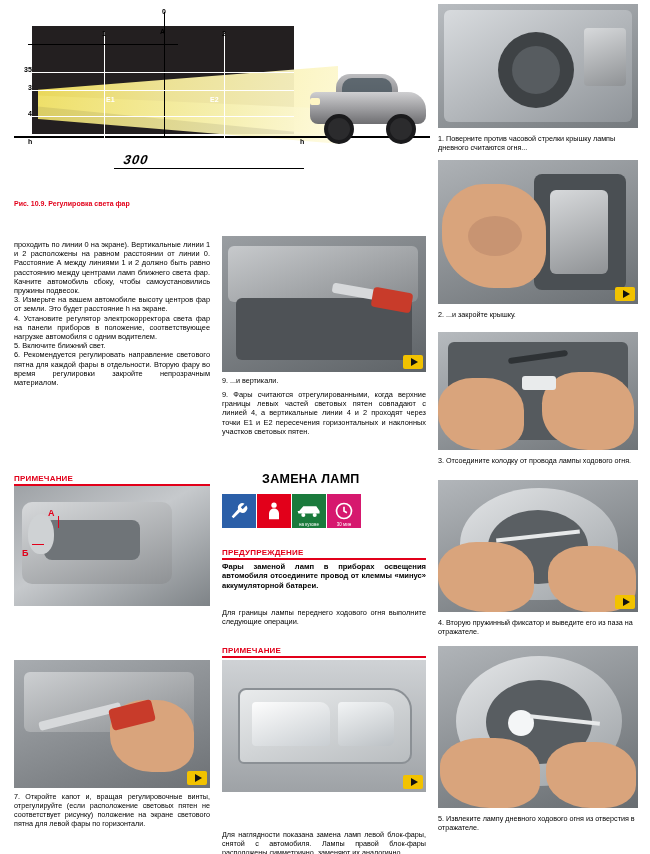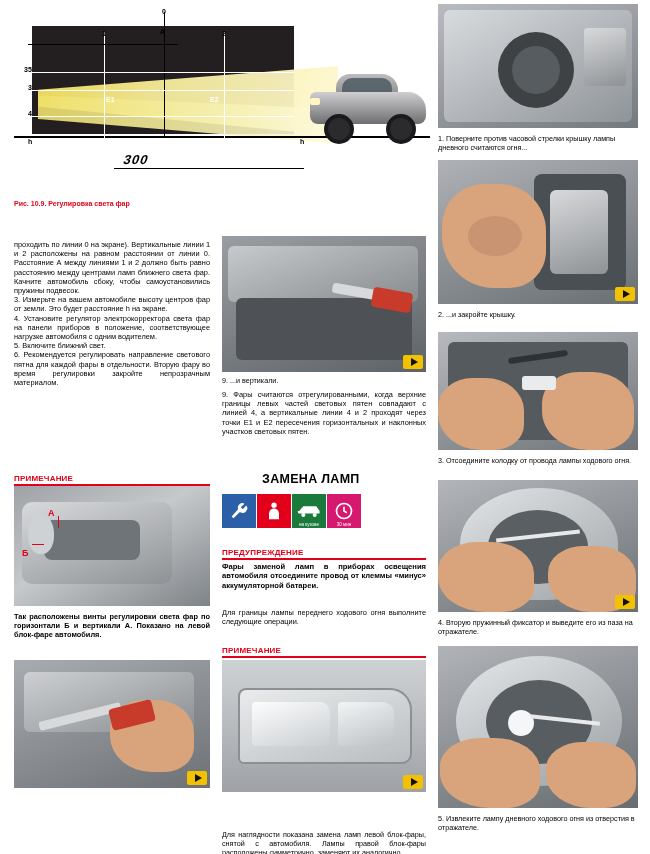--- a/index.html
+++ b/index.html
@@ -155,29 +155,29 @@
 
   <div class="photo" style="left:14px;top:486px;width:196px;height:120px;background:linear-gradient(150deg,#9ea2a6,#c6c9cc 45%,#7e8387);">
     <div class="metal" style="left:8px;top:16px;width:150px;height:82px;border-radius:10px;"></div>
     <div class="dark" style="left:30px;top:34px;width:96px;height:40px;border-radius:8px;background:#6f7478;"></div>
     <div class="blob" style="left:14px;top:28px;width:26px;height:40px;background:#cfd2d4;border-radius:50% 50% 45% 45%;"></div>
     <div class="lbl" style="left:34px;top:22px;color:#e2001a;font-size:9px;">A</div>
     <div class="lbl" style="left:8px;top:62px;color:#e2001a;font-size:9px;">Б</div>
     <div style="position:absolute;left:44px;top:30px;width:1px;height:12px;background:#e2001a;"></div>
     <div style="position:absolute;left:18px;top:58px;width:12px;height:1px;background:#e2001a;"></div>
   </div>
-  <div class="col-text" style="left:14px;top:612px;width:196px;font-weight:bold;">Так расположены винты регулировки света фар по горизонтали Б и вертикали А. Показано на левой блок-фаре автомобиля.</div>
 
   <div class="photo" style="left:14px;top:660px;width:196px;height:128px;background:linear-gradient(160deg,#a8acb0,#6d7175);">
     <div class="metal" style="left:10px;top:12px;width:170px;height:60px;border-radius:6px;opacity:.8;"></div>
     <div class="hand" style="left:96px;top:40px;width:84px;height:72px;"></div>
     <div style="position:absolute;left:24px;top:52px;width:84px;height:9px;background:#d7d9db;transform:rotate(-14deg);border-radius:3px;"></div>
     <div style="position:absolute;left:96px;top:44px;width:44px;height:22px;background:#c83b2a;transform:rotate(-14deg);border-radius:4px;"></div>
     <div class="badge"></div>
   </div>
+  <div class="cap-txt" style="left:14px;top:792px;width:196px;text-align:justify;">7. Откройте капот и, вращая регулировочные винты, отрегулируйте (если расположение световых пятен не соответствует рисунку) положение на экране светового пятна для левой фары по горизонтали.</div>
 
   <div class="photo" style="left:222px;top:236px;width:204px;height:136px;background:linear-gradient(160deg,#9a9ea2,#5e6367);">
     <div class="metal" style="left:6px;top:10px;width:190px;height:56px;border-radius:6px;opacity:.75;"></div>
     <div class="dark" style="left:14px;top:62px;width:176px;height:62px;border-radius:6px;background:#4e5256;"></div>
     <div style="position:absolute;left:110px;top:52px;width:64px;height:10px;background:#d7d9db;transform:rotate(10deg);border-radius:3px;"></div>
     <div style="position:absolute;left:150px;top:54px;width:40px;height:20px;background:#c83b2a;transform:rotate(10deg);border-radius:4px;"></div>
     <div class="badge"></div>
   </div>
   <div class="cap-txt" style="left:222px;top:376px;width:204px;">9. ...и вертикали.</div>
   <div class="col-text" style="left:222px;top:390px;width:204px;">9.  Фары считаются отрегулированными, когда верхние границы левых частей световых пятен совпадают с линией 4, а вертикальные линии 4 и 2 проходят через точки Е1 и Е2 пересечения горизонтальных и наклонных участков световых пятен.</div>

